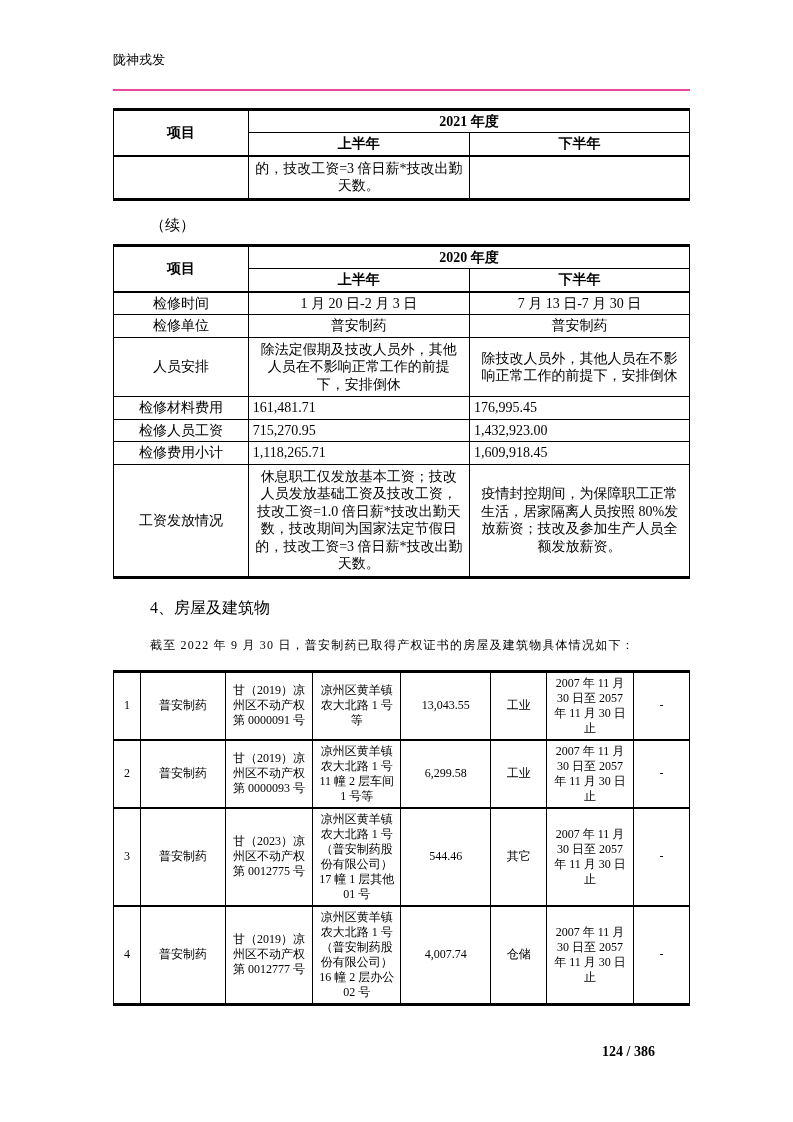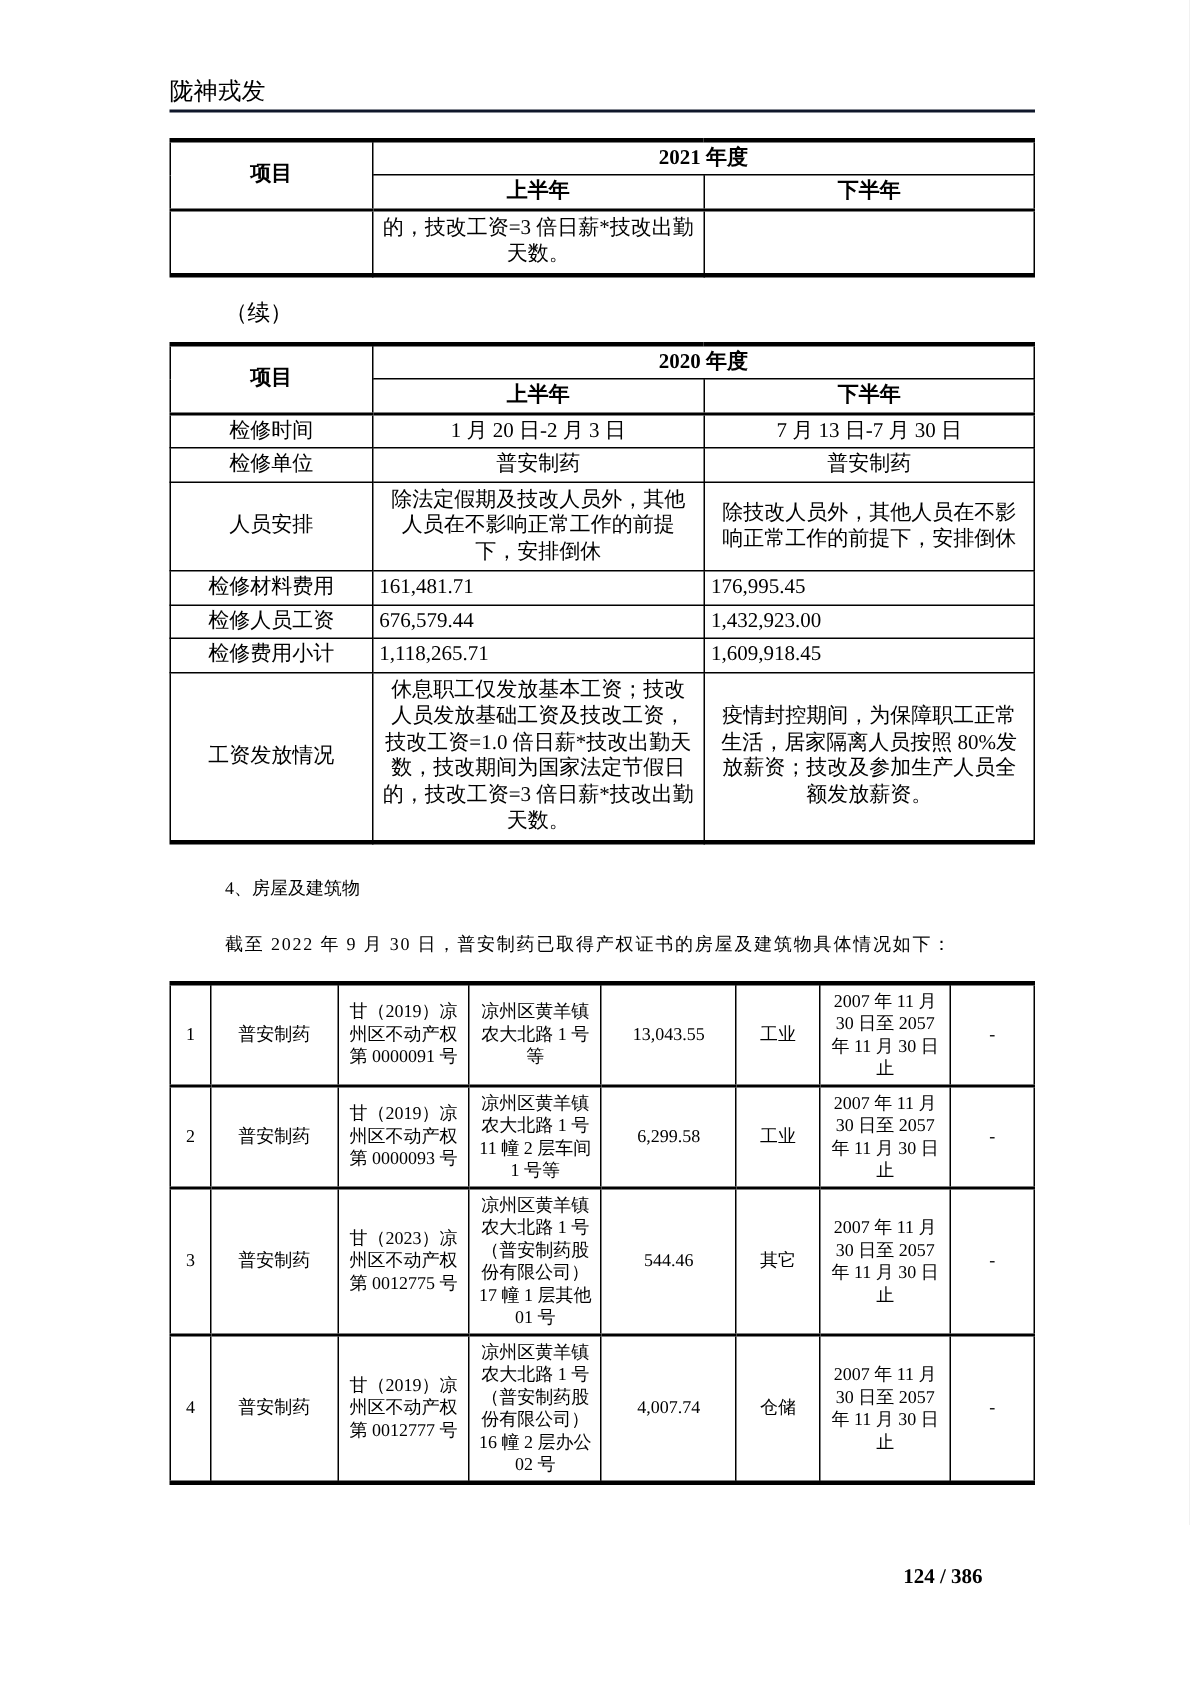--- a/index.html
+++ b/index.html
@@ -5,37 +5,37 @@
   html,body{margin:0;padding:0;background:#e8e8e8;}
   .page{
     width:793px;height:1122px;background:#ffffff;color:#000;
     font-family:"Liberation Serif","DejaVu Serif",serif;
     position:relative;box-sizing:border-box;
     padding:52px 103px 0 113px;overflow:hidden;
   }
   
   .doc-header{
     display:flex;justify-content:space-between;align-items:flex-end;
-    border-bottom:2px solid #0f172a;padding-bottom:0;
-    font-size:16px;line-height:1.3;
+    border-bottom:2px solid #ec4899;padding-bottom:20px;
+    font-size:13px;line-height:1.3;
   }
   
   table{border-collapse:collapse;width:100%;table-layout:fixed;}
   .t12{border-top:3px solid #000;border-bottom:3px solid #000;
        border-left:1px solid #000;border-right:1px solid #000;margin-top:17px;}
   .t12 td{border:1px solid #000;font-size:14px;line-height:1.25;
           padding:2px 4px;vertical-align:middle;text-align:center;}
   .t12 td.bold, .t3 td.bold{font-weight:bold;}
   .t12 tr.sub td, .t12 td.itemhead{border-bottom:2px solid #000;}
   .t12 td.num{text-align:left;padding-right:10px;}
   .t12 td.longtxt{padding:3px 6px;}
   
   .cont{margin:14px 0 0 0;padding-left:37px;font-size:15px;line-height:20px;}
   .t2020{margin-top:9px;}
-  .sec-heading{margin:18px 0 0 0;padding-left:37px;font-size:12px;line-height:22px;font-weight:normal;}
+  .sec-heading{margin:18px 0 0 0;padding-left:37px;font-size:16px;line-height:22px;font-weight:normal;}
   .para{margin:10px 0 0 0;font-size:12px;line-height:32px;text-align:justify;
         text-indent:37px;letter-spacing:1.2px;}
   
   .t3{border-top:3px solid #000;border-bottom:3px solid #000;
       border-left:1px solid #000;border-right:1px solid #000;margin-top:9px;}
   .t3 td{border:1px solid #000;border-bottom:2px solid #000;
          font-size:12px;line-height:1.25;padding:3px 3px;
          vertical-align:middle;text-align:center;}
   .t3 tr.h3 td{border-bottom:2px solid #000;font-weight:bold;}
   
@@ -106,21 +106,21 @@
         <td class="longtxt">除法定假期及技改人员外，其他人员在不影响正常工作的前提下，安排倒休</td>
         <td class="longtxt">除技改人员外，其他人员在不影响正常工作的前提下，安排倒休</td>
       </tr>
       <tr>
         <td>检修材料费用</td>
         <td class="num">161,481.71</td>
         <td class="num">176,995.45</td>
       </tr>
       <tr>
         <td>检修人员工资</td>
-        <td class="num">676,579.44</td>
+        <td class="num">715,270.95</td>
         <td class="num">1,432,923.00</td>
       </tr>
       <tr>
         <td>检修费用小计</td>
         <td class="num">1,118,265.71</td>
         <td class="num">1,609,918.45</td>
       </tr>
       <tr>
         <td>工资发放情况</td>
         <td class="longtxt">休息职工仅发放基本工资；技改人员发放基础工资及技改工资，技改工资=1.0 倍日薪*技改出勤天数，技改期间为国家法定节假日的，技改工资=3 倍日薪*技改出勤天数。</td>

